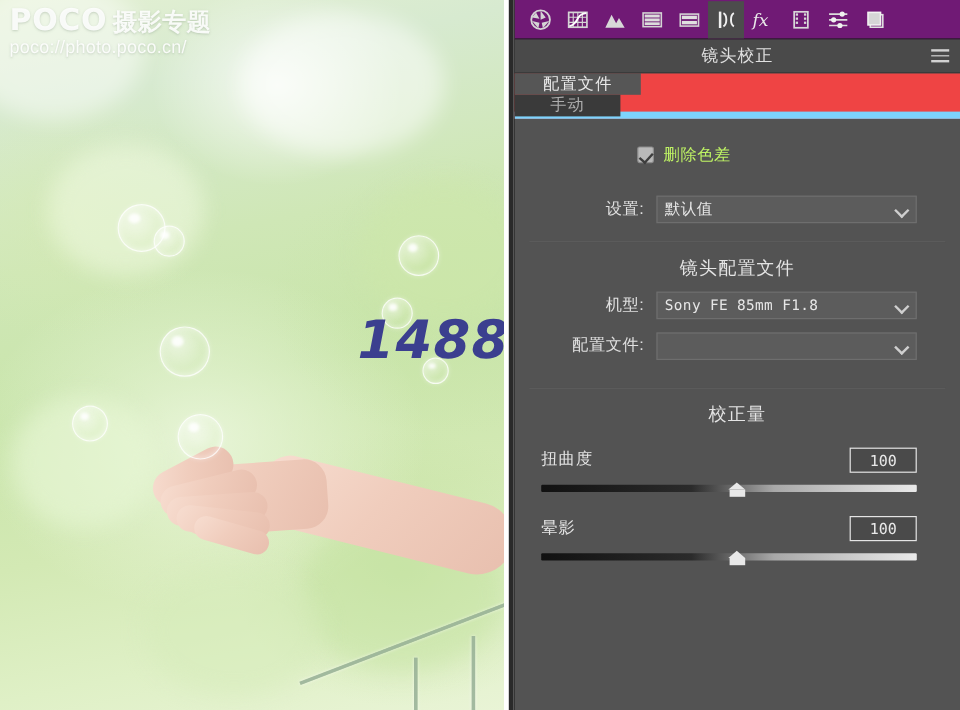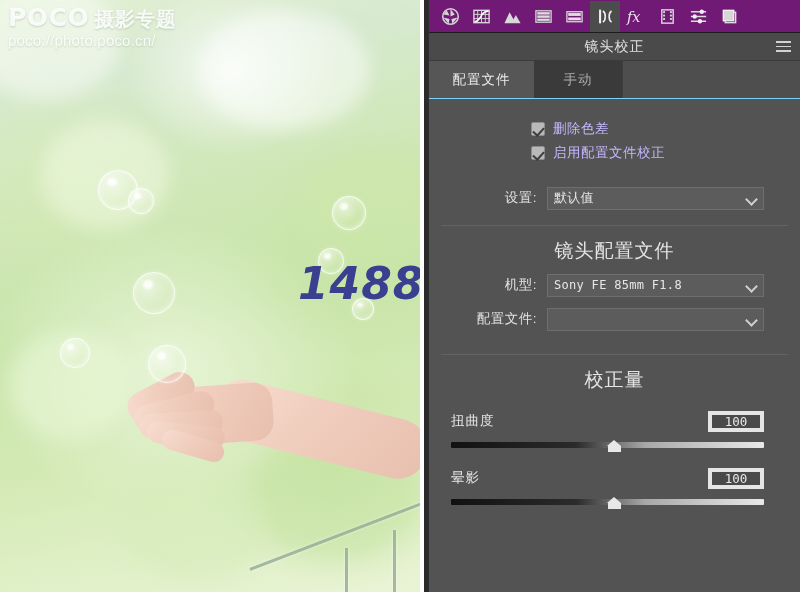--- a/index.html
+++ b/index.html
@@ -105,21 +105,21 @@
     height: 28px; background: #4a4a4a;
     border-bottom: 1px solid #3b3b3b;
     display: flex; align-items: center; justify-content: center;
     position: relative;
   }
   #panel-title { font-size: 14px; color: #e0e0e0; letter-spacing: 1px; }
   #menu-icon { position: absolute; right: 9px; top: 8px; width: 15px; height: 11px; cursor: pointer; }
   #menu-icon i { display: block; height: 1.6px; background: #d2d2d2; margin-bottom: 3px; }
 
   
-  #tabs { height: 38px; display: flex; background: #ef4444; border-bottom: 1px solid #7dd3fc; }
+  #tabs { height: 38px; display: flex; background: #ef4444; border-bottom: 6px solid #7dd3fc; flex-direction: column; }
   .tab {
     display: flex; align-items: center; justify-content: center;
     font-size: 13.5px; cursor: pointer; letter-spacing: 1px;
   }
   .tab.sel { width: 105px; background: #565656; color: #eaeaea; }
   .tab.unsel { width: 88px; background: #3a3a3a; color: #adadad; }
   #tab-filler { flex: 1; background: #4e4e4e; border-left: 1px solid #3f3f3f; }
 
   
   #panel-body { padding: 0 0 0 0; }
@@ -131,21 +131,21 @@
   .checkbox {
     width: 14px; height: 14px; background: #b9b9b9;
     border: 1px solid #8d8d8d; border-radius: 2px;
     position: relative; margin-right: 8px; flex: 0 0 14px; cursor: pointer;
   }
   .checkbox::after {
     content:""; position:absolute; left: 3px; top: 1.5px;
     width: 5px; height: 9px; border: solid #3d3d3d;
     border-width: 0 2px 2px 0; transform: rotate(42deg);
   }
-  .check-label { font-size: 13.5px; color: #c4b5fd; letter-spacing: .5px; }
+  .check-label { font-size: 13.5px; color: #bef264; letter-spacing: .5px; }
 
   .row {
     display: flex; align-items: center; height: 26px;
     padding: 0 36px 0 12px; margin-top: 8px;
   }
   .row-label {
     width: 106px; text-align: right; padding-right: 10px;
     font-size: 13.5px; color: #e0e0e0; letter-spacing: .5px;
   }
   .select {
@@ -168,31 +168,31 @@
     width: 7px; height: 7px;
     border: solid #cfcfcf; border-width: 0 2px 2px 0;
     transform: rotate(45deg);
   }
   .select.cn .select-value { font-family: "Liberation Sans", sans-serif; font-size: 13px; }
 
   .divider { height: 1px; background: #3d3d3d; margin: 14px 12px 0 12px;
              border-bottom: 1px solid #636363; }
 
   .section-head {
-    text-align: center; font-size: 19px; color: #e4e4e4;
+    text-align: center; font-size: 15px; color: #e4e4e4;
     letter-spacing: 1px; margin-top: 12px;
   }
 
   
   .slider-block { padding: 0 36px 0 22px; margin-top: 16px; }
   .slider-top { display: flex; align-items: center; justify-content: space-between; height: 24px; }
   .slider-name { font-size: 13.5px; color: #e4e4e4; letter-spacing: 1px; }
   .slider-val {
     width: 56px; height: 21px; background: #4a4a4a;
-    border: 4px solid #e5e5e5;
+    border: 1px solid #e5e5e5;
     display: flex; align-items: center; justify-content: center;
     font-family: "DejaVu Sans Mono", monospace;
     font-size: 12.5px; color: #e8e8e8; cursor: text;
   }
   .track {
     position: relative; height: 6px; margin-top: 9px;
     background: linear-gradient(to right, #111 0%, #2b2b2b 40%, #a8a8a8 62%, #e9e9e9 100%);
     border-radius: 1px; cursor: pointer;
   }
   .thumb {
@@ -364,24 +364,20 @@
 
     <div id="panel-body">
 
       <div style="height:18px"></div>
 
       <div class="checkline">
         <div class="checkbox"></div>
         <div class="check-label">删除色差</div>
       </div>
 
-      <div class="checkline">
-        <div class="checkbox"></div>
-        <div class="check-label">启用配置文件校正</div>
-      </div>
 
       <div style="height:12px"></div>
 
       <div class="row">
         <div class="row-label">设置:</div>
         <div class="select cn">
           <div class="select-value">默认值</div>
           <span class="chev"></span>
         </div>
       </div>

